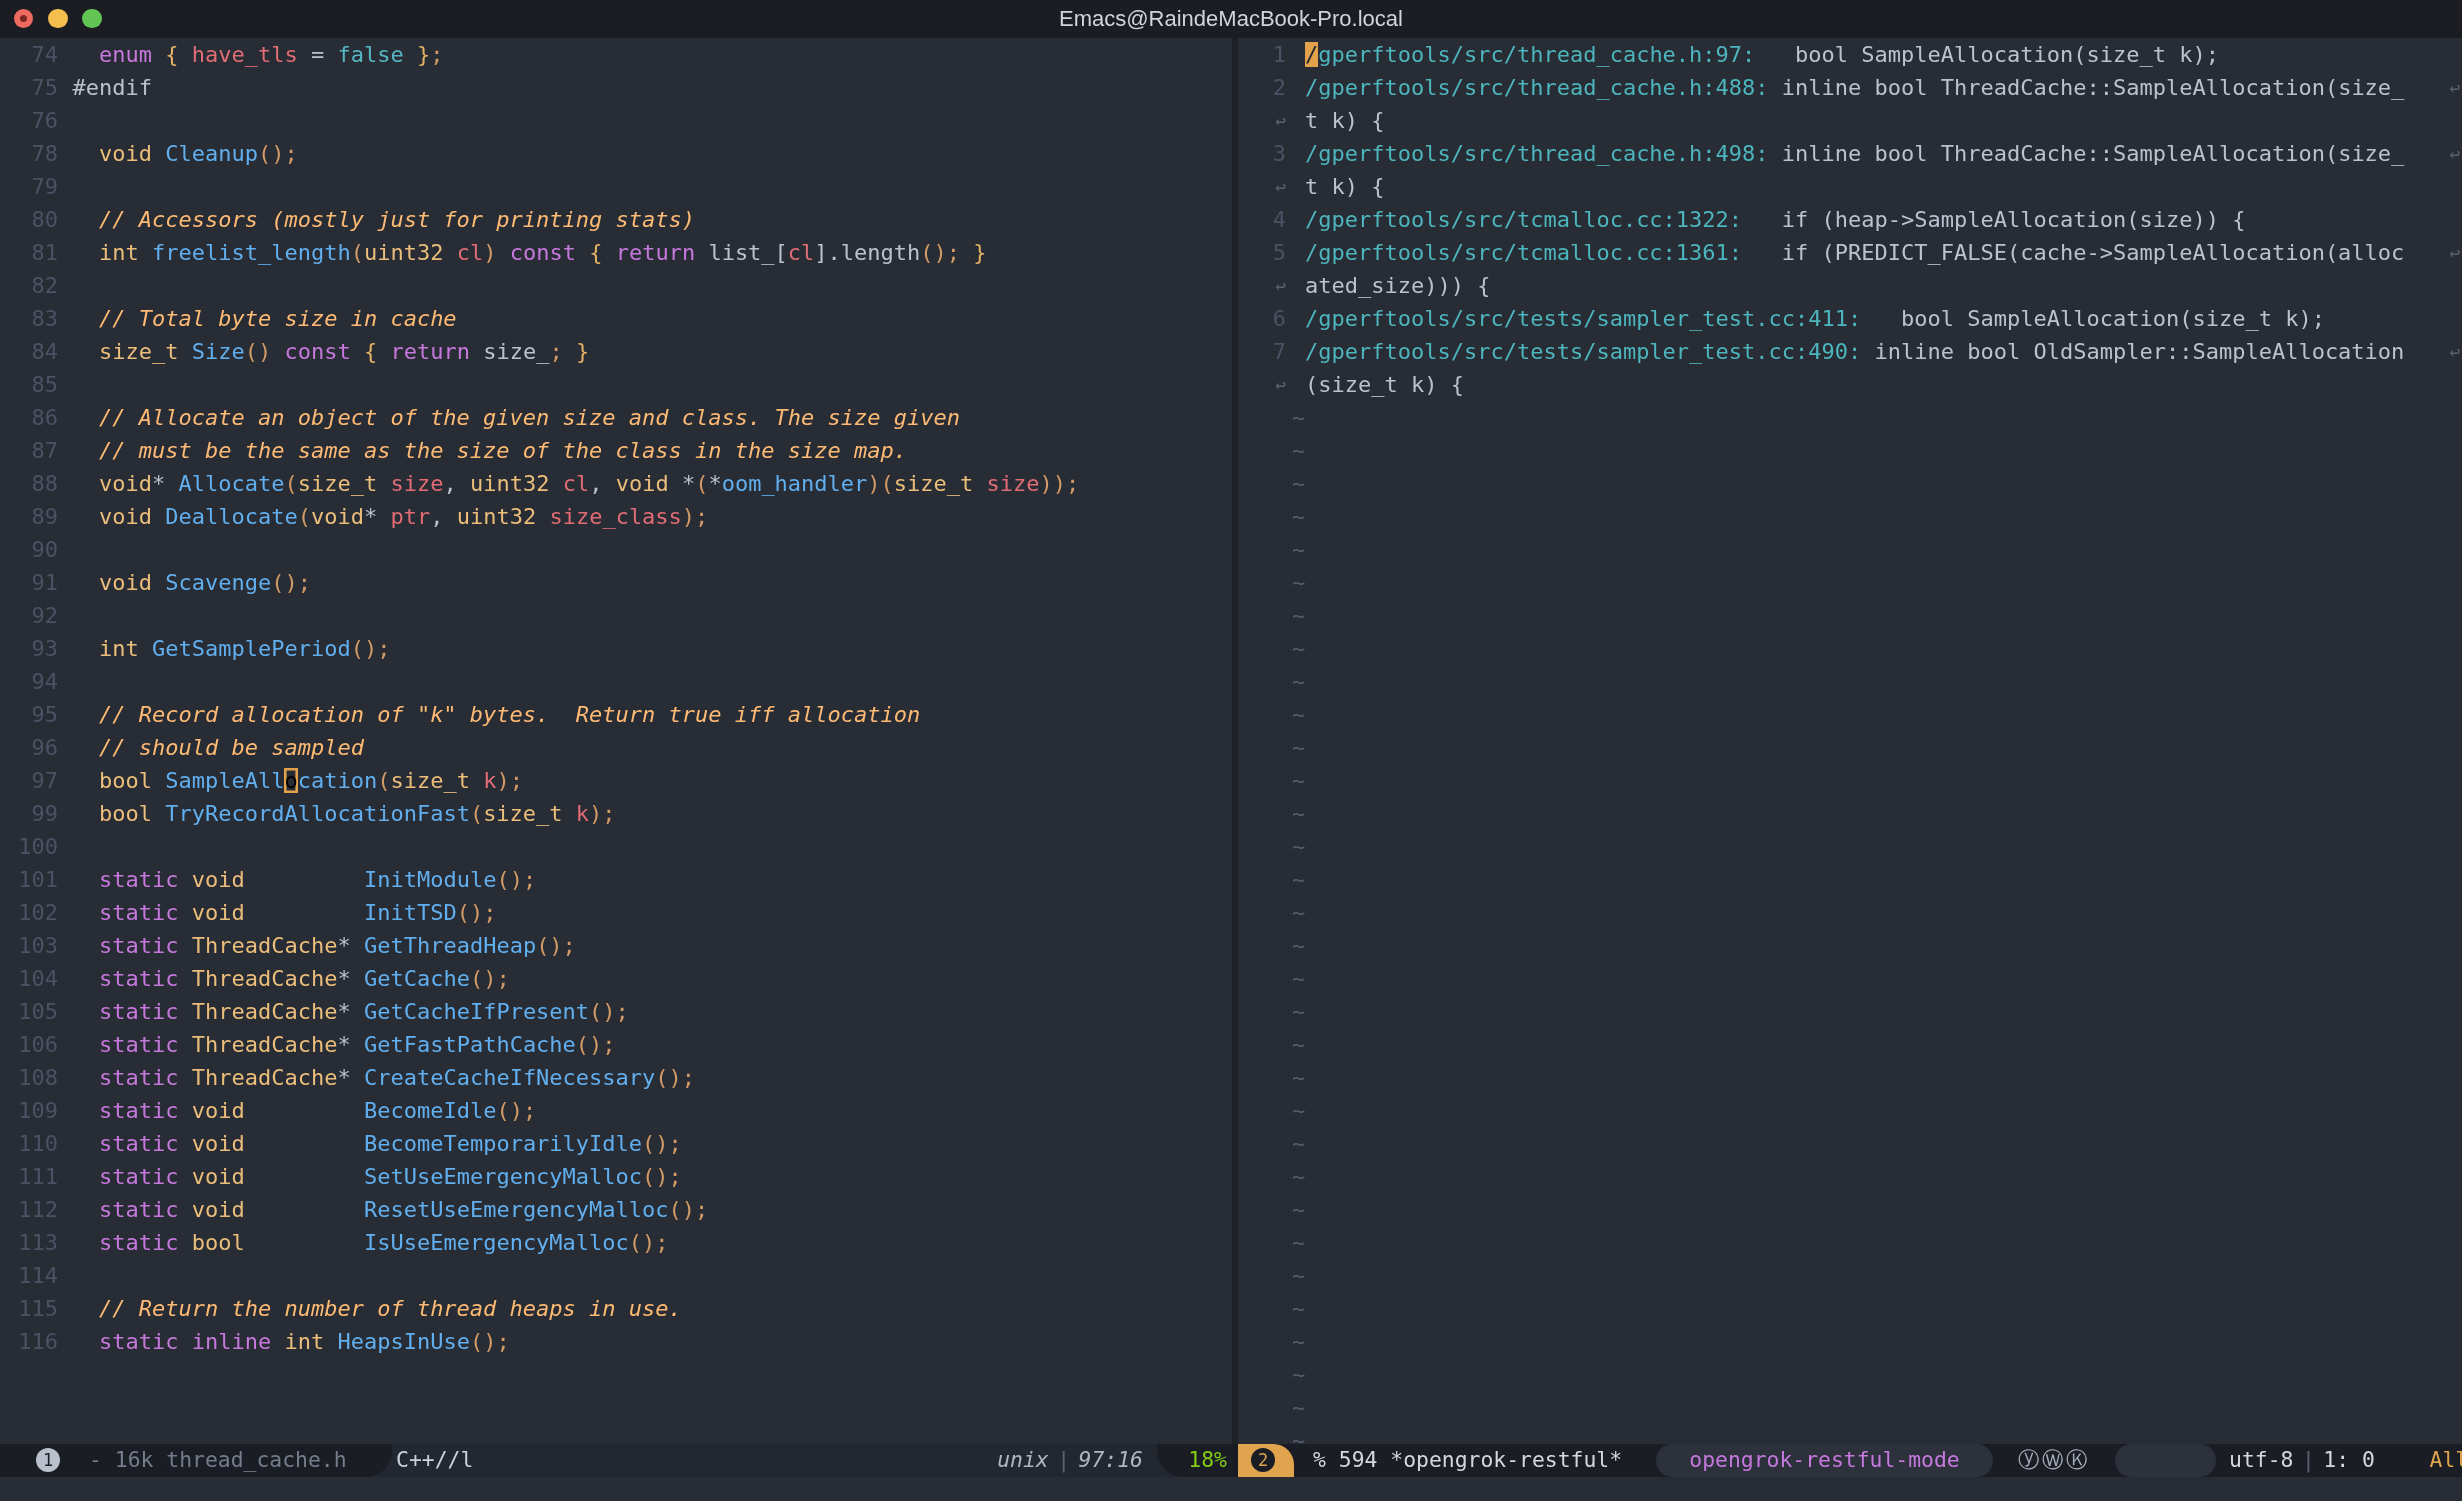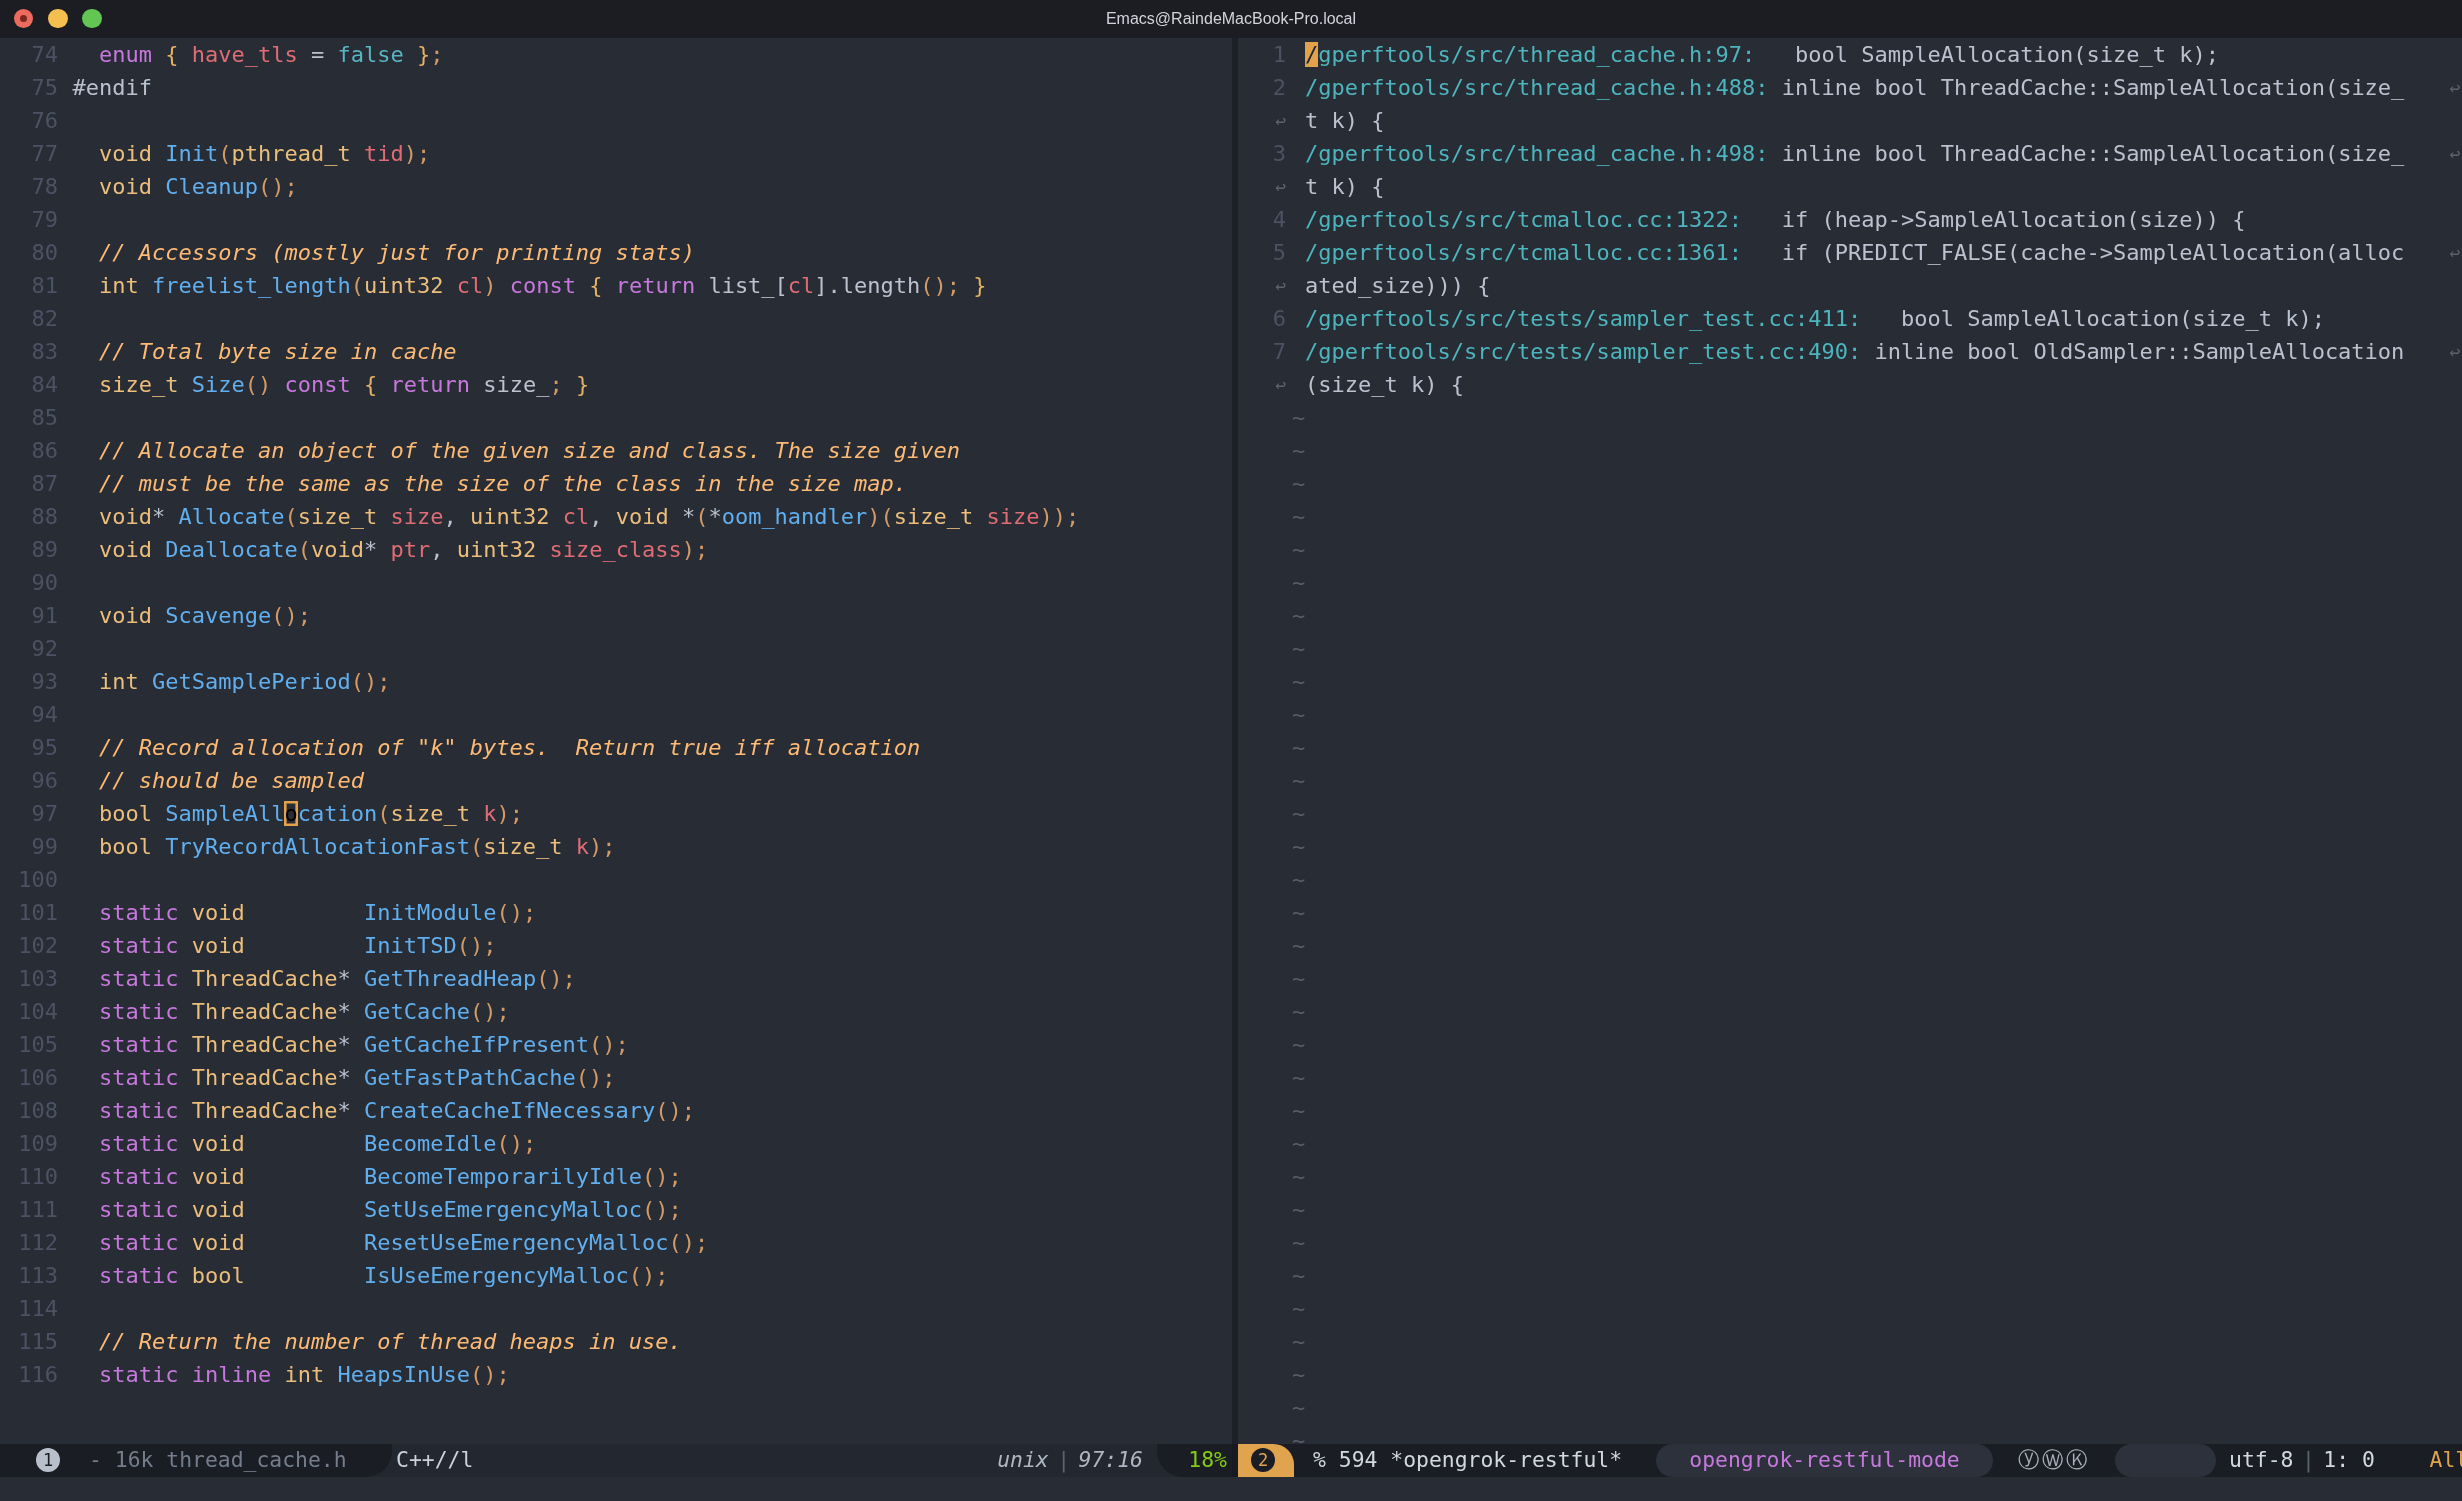--- a/index.html
+++ b/index.html
@@ -1,21 +1,21 @@
 <!DOCTYPE html>
 <html style="font-size:13.7px"><head>
 <meta charset="utf-8">
 <style>
   html,body{margin:0;padding:0;background:#000;}
   #app{position:relative;width:2462px;height:1501px;background:#282c34;overflow:hidden;
        font-family:"DejaVu Sans Mono",monospace;}
   
   .titlebar{position:absolute;top:0;left:0;right:0;height:38px;background:#1b1d23;}
   .title{position:absolute;top:0;left:0;right:0;height:38px;line-height:38px;text-align:center;
-         color:#d2d4da;font-family:"Liberation Sans",sans-serif;font-size:16px;}
+         color:#d2d4da;font-family:"Liberation Sans",sans-serif;font-size:22px;}
   .light{position:absolute;top:8.5px;width:19.7px;height:19.7px;border-radius:50%;}
   .light.red{left:13.7px;background:#ed6a5e;}
   .light.red::after{content:"";position:absolute;left:6px;top:6px;width:7.7px;height:7.7px;border-radius:50%;background:#7c2822;}
   .light.yellow{left:48px;background:#f4bf4f;}
   .light.green{left:82px;background:#62c554;}
   
   .pane{position:absolute;top:38px;height:1407px;overflow:hidden;}
   .pane-left{left:0;width:1232px;}
   .pane-right{left:1238px;width:1224px;}
   .divider{position:absolute;left:1232px;width:6px;top:38px;height:1407px;background:#1d2026;}
@@ -70,21 +70,20 @@
     <span class="light red"></span>
     <span class="light yellow"></span>
     <span class="light green"></span>
     <div class="title">Emacs@RaindeMacBook-Pro.local</div>
   </div>
 
   <div class="pane pane-left" id="left-code">
       <div class="row"><span class="ln">74</span><span class="code"><span class="s-d">  </span><span class="s-kw">enum</span><span class="s-d"> </span><span class="s-br">{</span><span class="s-d"> </span><span class="s-va">have_tls</span><span class="s-d"> = </span><span class="s-cn">false</span><span class="s-d"> </span><span class="s-br">}</span><span class="s-pu">;</span></span></div>
       <div class="row"><span class="ln">75</span><span class="code"><span class="s-d">#endif</span></span></div>
       <div class="row"><span class="ln">76</span><span class="code"></span></div>
-      <div class="row"><span class="ln">77</span><span class="code"><span class="s-d">  </span><span class="s-ty">void</span><span class="s-d"> </span><span class="s-fn">Init</span><span class="s-pu">(</span><span class="s-ty">pthread_t</span><span class="s-d"> </span><span class="s-va">tid</span><span class="s-pu">);</span></span></div>
       <div class="row"><span class="ln">78</span><span class="code"><span class="s-d">  </span><span class="s-ty">void</span><span class="s-d"> </span><span class="s-fn">Cleanup</span><span class="s-pu">();</span></span></div>
       <div class="row"><span class="ln">79</span><span class="code"></span></div>
       <div class="row"><span class="ln">80</span><span class="code"><span class="s-d">  </span><span class="s-cm">// Accessors (mostly just for printing stats)</span></span></div>
       <div class="row"><span class="ln">81</span><span class="code"><span class="s-d">  </span><span class="s-ty">int</span><span class="s-d"> </span><span class="s-fn">freelist_length</span><span class="s-pu">(</span><span class="s-ty">uint32</span><span class="s-d"> </span><span class="s-va">cl</span><span class="s-pu">)</span><span class="s-d"> </span><span class="s-kw">const</span><span class="s-d"> </span><span class="s-br">{</span><span class="s-d"> </span><span class="s-kw">return</span><span class="s-d"> list_[</span><span class="s-va">cl</span><span class="s-d">].length</span><span class="s-pu">();</span><span class="s-d"> </span><span class="s-br">}</span></span></div>
       <div class="row"><span class="ln">82</span><span class="code"></span></div>
       <div class="row"><span class="ln">83</span><span class="code"><span class="s-d">  </span><span class="s-cm">// Total byte size in cache</span></span></div>
       <div class="row"><span class="ln">84</span><span class="code"><span class="s-d">  </span><span class="s-ty">size_t</span><span class="s-d"> </span><span class="s-fn">Size</span><span class="s-pu">()</span><span class="s-d"> </span><span class="s-kw">const</span><span class="s-d"> </span><span class="s-br">{</span><span class="s-d"> </span><span class="s-kw">return</span><span class="s-d"> size_</span><span class="s-pu">;</span><span class="s-d"> </span><span class="s-br">}</span></span></div>
       <div class="row"><span class="ln">85</span><span class="code"></span></div>
       <div class="row"><span class="ln">86</span><span class="code"><span class="s-d">  </span><span class="s-cm">// Allocate an object of the given size and class. The size given</span></span></div>
       <div class="row"><span class="ln">87</span><span class="code"><span class="s-d">  </span><span class="s-cm">// must be the same as the size of the class in the size map.</span></span></div>

